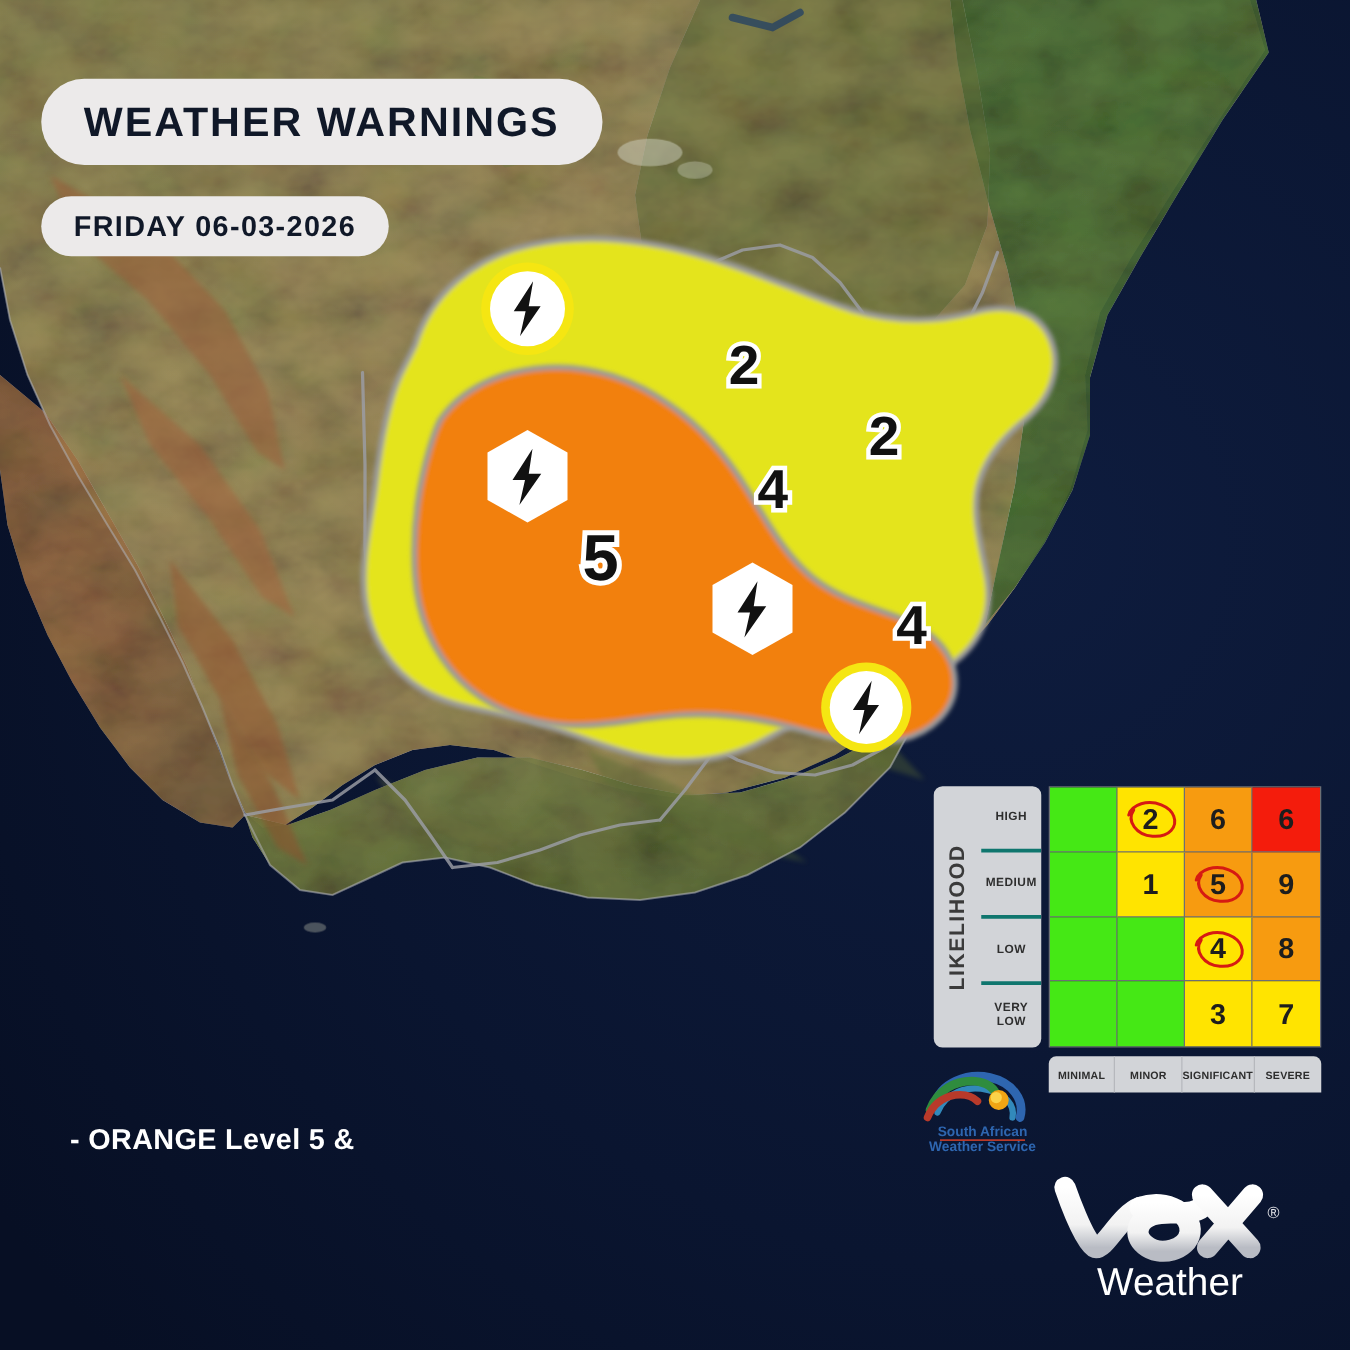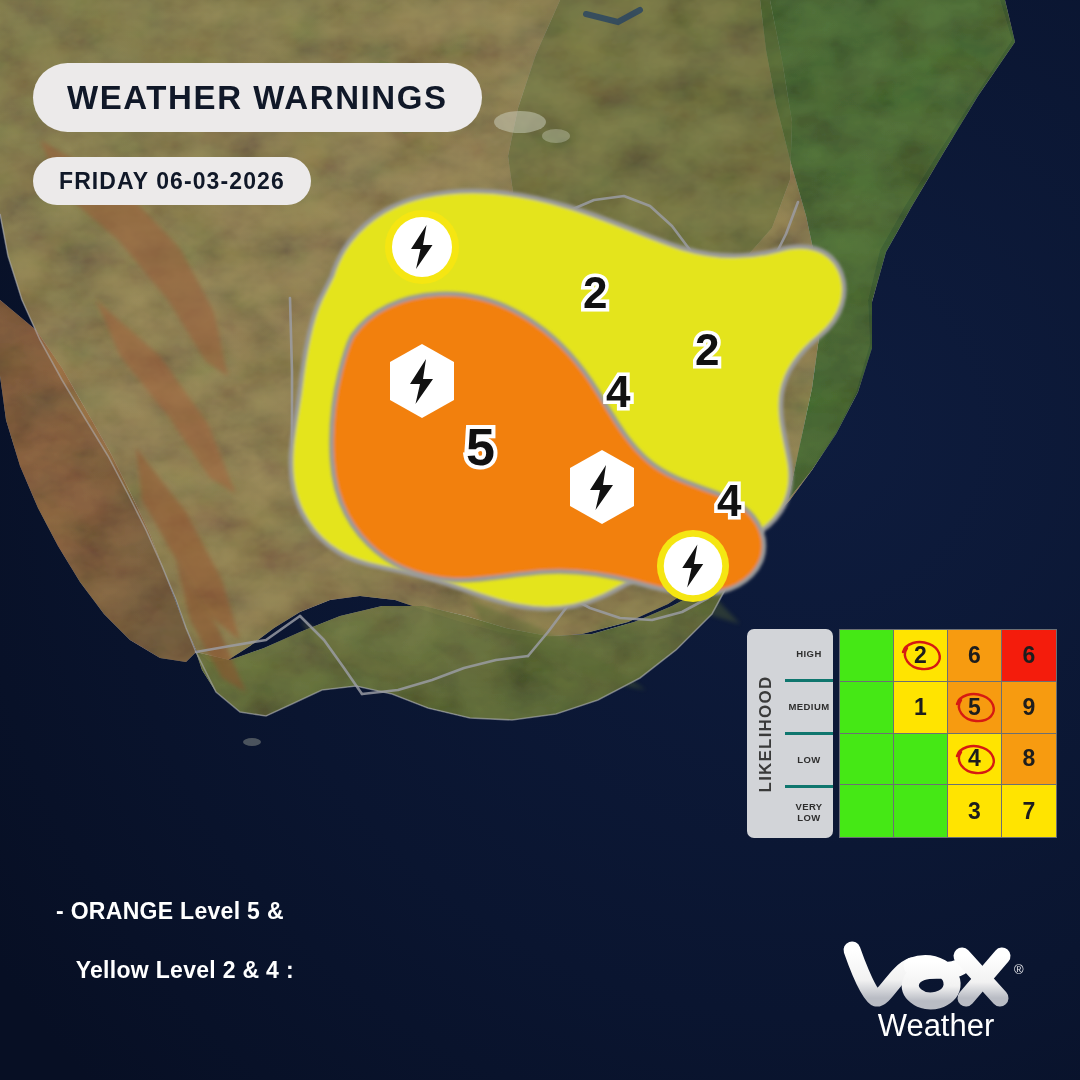--- a/index.html
+++ b/index.html
@@ -401,21 +401,20 @@
       <svg width="76" height="76" viewBox="0 0 78 78">
         <circle cx="39" cy="39" r="37" fill="#f5e612"></circle>
         <circle cx="39" cy="39" r="30" fill="#ffffff"></circle>
         <path d="M43.5 17 L28 41 L37.5 41 L33 61 L49.5 37 L40 37 Z" fill="#111111"></path>
       </svg>
     </div>
   </div>
 
   <div class="impact-block">
     <div class="impact-line">- ORANGE Level 5 &amp;</div>
-    <div class="impact-line">   Yellow Level 2 &amp; 4 :</div>
   </div>
 
   <div class="legend">
 
     <div class="lk-wrap">
       <div class="lk-title">
         <span>LIKELIHOOD</span>
       </div>
       <div class="lk-rows">
         <div class="lk-row">HIGH</div>
@@ -466,22 +465,43 @@
         <div class="cell" style="background: rgb(69, 232, 21);"></div>
         <div class="cell" style="background: rgb(69, 232, 21);"></div>
         <div class="cell" style="background: rgb(255, 228, 0);">
           <span style="position: relative;">3</span>
         </div>
         <div class="cell" style="background: rgb(255, 228, 0);">
           <span style="position: relative;">7</span>
         </div>
       </div>
 
-  </div>
-
+    <div class="impact-hdr">
+      <div>MINIMAL</div>
+      <div>MINOR</div>
+      <div>SIGNIFICANT</div>
+      <div>SEVERE</div>
+    </div>
+  </div>
+
+  <div class="saws">
+    <svg width="100" height="72" viewBox="0 0 100 72">
+      <g transform="translate(4,2)">
+        <path d="M8 30 C12 12 34 4 52 8 C70 12 80 26 76 40" stroke="#2e66b0" stroke-width="7" fill="none" stroke-linecap="round"></path>
+        <path d="M10 36 C16 20 34 14 50 18 C64 21 72 30 70 40" stroke="#3a9ed4" stroke-width="5" fill="none" stroke-linecap="round" opacity="0.85"></path>
+        <path d="M4 34 C10 18 24 10 40 11 C50 12 56 17 58 24" stroke="#2f8c3e" stroke-width="7" fill="none" stroke-linecap="round"></path>
+        <path d="M2 40 C6 30 14 24 24 22 C32 21 38 23 42 27" stroke="#b83a2a" stroke-width="6" fill="none" stroke-linecap="round"></path>
+        <circle cx="59" cy="26" r="8" fill="#f0a514"></circle>
+        <circle cx="57" cy="24" r="4.5" fill="#fbd34a"></circle>
+      </g>
+      <text x="50" y="57" text-anchor="middle" font-family="Liberation Sans, sans-serif" font-size="11" font-weight="bold" fill="#2e66b0">South African</text>
+      <text x="50" y="69" text-anchor="middle" font-family="Liberation Sans, sans-serif" font-size="11" font-weight="bold" fill="#2e66b0">Weather Service</text>
+      <line x1="16" y1="60" x2="84" y2="60" stroke="#b83a2a" stroke-width="1.4"></line>
+    </svg>
+  </div>
 
   <div class="vox">
     <svg width="200" height="112" viewBox="0 0 200 112">
       <defs>
         <linearGradient id="voxShade" x1="0" y1="0" x2="0" y2="1">
           <stop offset="0%" stop-color="#ffffff"></stop>
           <stop offset="62%" stop-color="#f2f2f2"></stop>
           <stop offset="100%" stop-color="#b9bcc4"></stop>
         </linearGradient>
       </defs>

